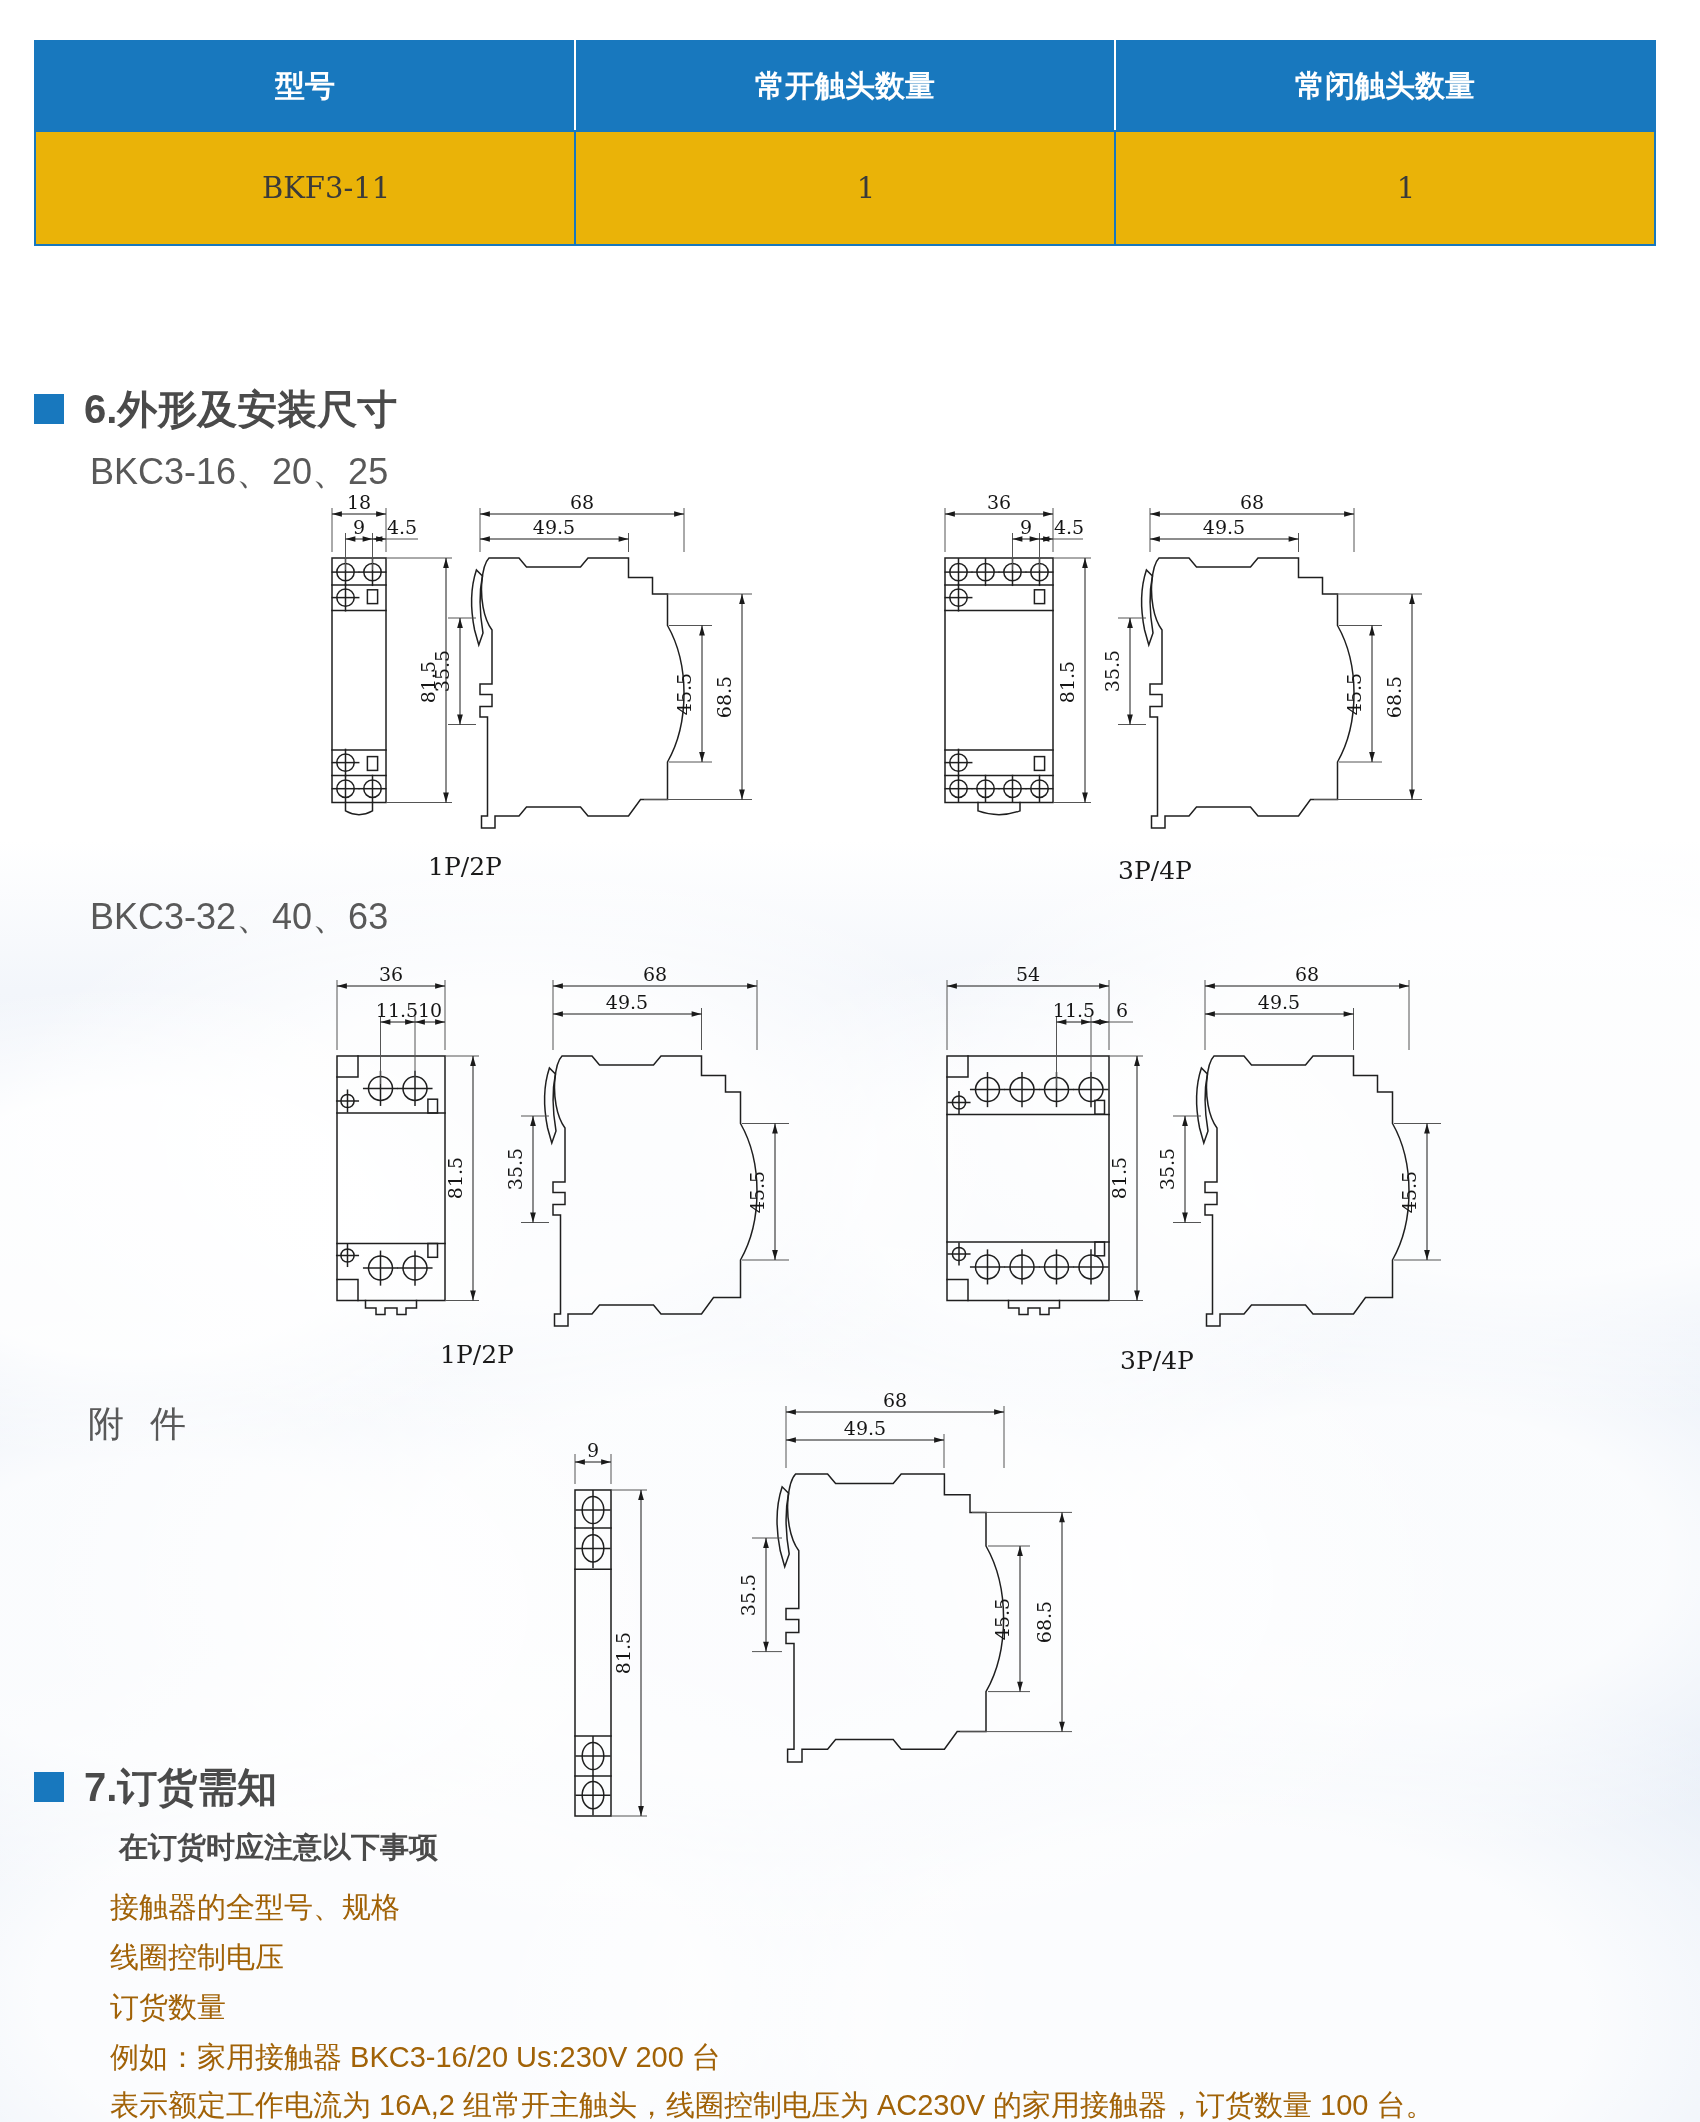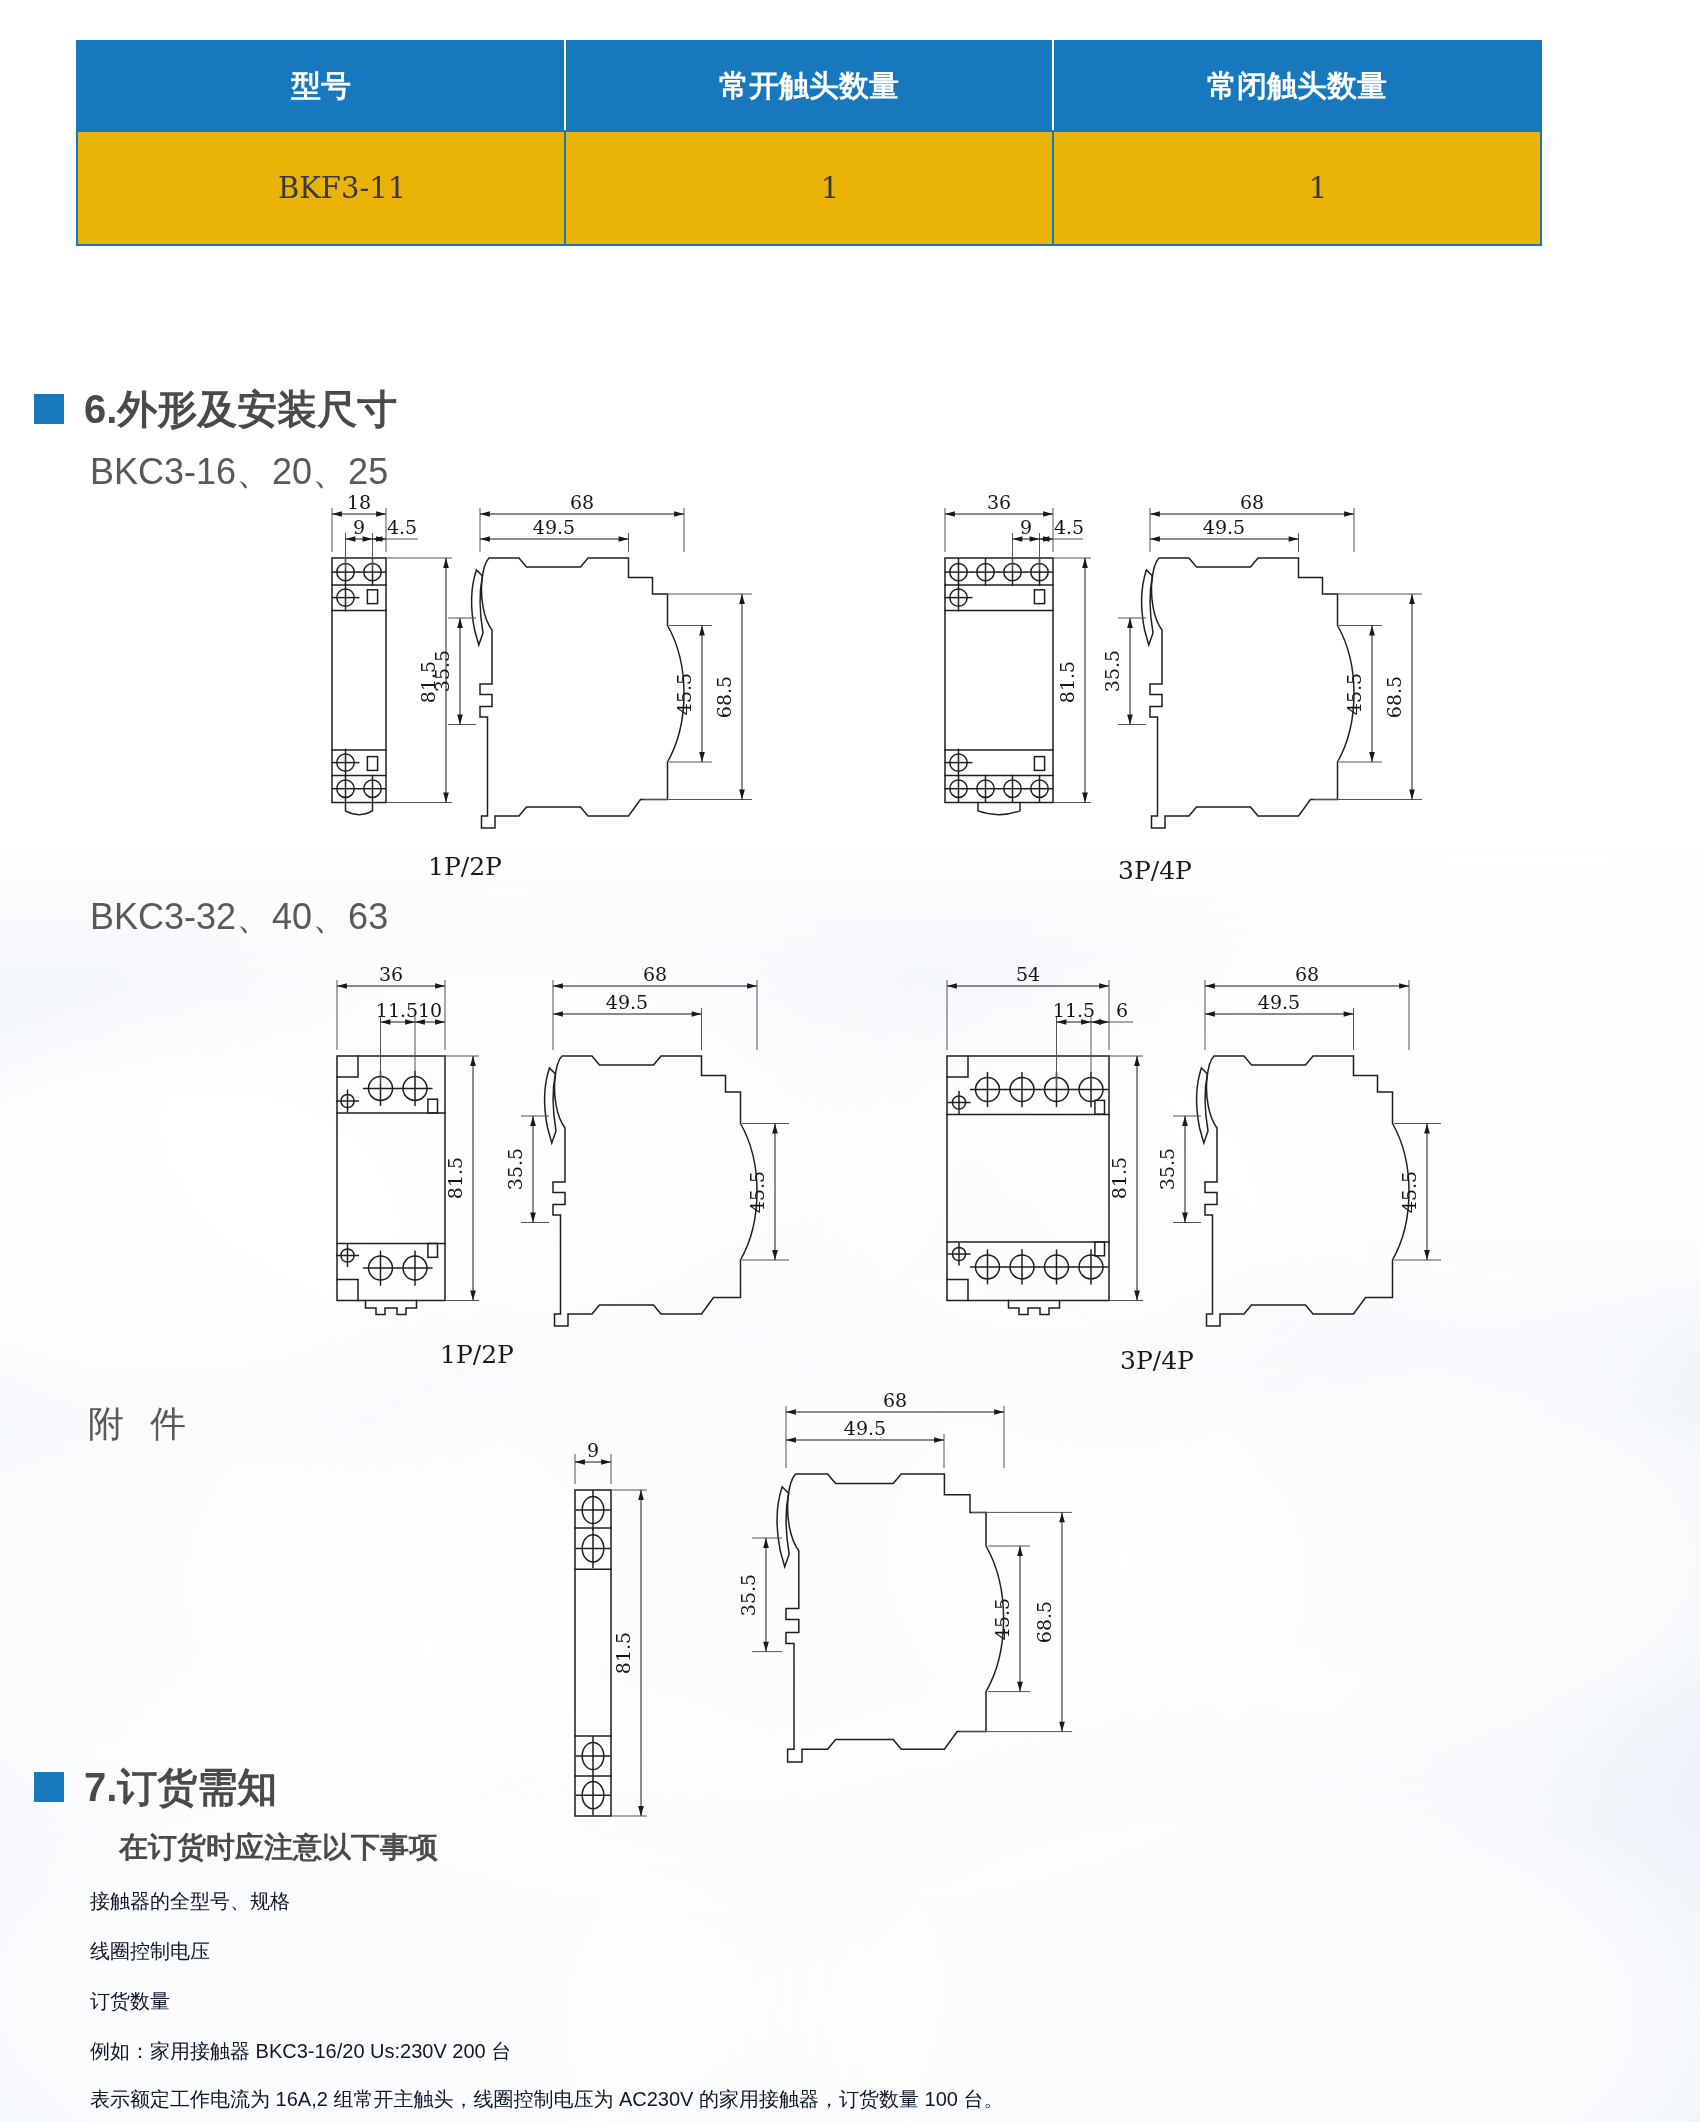--- a/index.html
+++ b/index.html
@@ -13,33 +13,33 @@
       radial-gradient(520px 300px at 30% 24%, rgba(255,255,255,.85) 50%, rgba(255,255,255,0) 100%),
       radial-gradient(380px 250px at 62% 28%, rgba(255,255,255,.8) 50%, rgba(255,255,255,0) 100%),
       radial-gradient(620px 330px at 90% 20%, rgba(255,255,255,.85) 55%, rgba(255,255,255,0) 100%),
       radial-gradient(520px 300px at 10% 60%, rgba(255,255,255,.8) 50%, rgba(255,255,255,0) 100%),
       radial-gradient(720px 380px at 45% 58%, rgba(255,255,255,.85) 50%, rgba(255,255,255,0) 100%),
       radial-gradient(540px 300px at 82% 56%, rgba(255,255,255,.8) 50%, rgba(255,255,255,0) 100%),
       radial-gradient(660px 360px at 22% 90%, rgba(255,255,255,.85) 50%, rgba(255,255,255,0) 100%),
       radial-gradient(720px 380px at 72% 92%, rgba(255,255,255,.85) 50%, rgba(255,255,255,0) 100%),
       linear-gradient(180deg,#ffffff 0px,#f3f6fb 150px,#e9eff8 430px,#e6edf7 100%);}
   
-  #spec-table{position:absolute;left:34px;top:40px;width:1466px;border-collapse:collapse;
-              table-layout:fixed;z-index:1;margin-left:42px;}
+  #spec-table{position:absolute;left:34px;top:40px;width:1622px;border-collapse:collapse;
+              table-layout:fixed;z-index:1;}
   #spec-table th{background:#1878BE;color:#fff;font-size:30px;font-weight:bold;
                  height:86px;border:2px solid #1878BE;border-right:2px solid #fff;}
   #spec-table th:last-child{border-right:2px solid #1878BE;}
   #spec-table td{background:#eab308;color:#3a3a3a;font-size:29px;text-align:center;
                  height:110px;border:2px solid #1878BE;
                  font-family:"DejaVu Serif","Liberation Serif",serif;padding-left:43px;}
   
   .sq{position:absolute;width:30px;height:30px;background:#1878BE;z-index:1;}
   .h2{position:absolute;font-size:40px;font-weight:bold;color:#4a4a4a;z-index:1;}
   .sub{position:absolute;font-size:36px;color:#595959;z-index:1;}
-  .body-line{position:absolute;font-size:20px;color:#0f172a;z-index:1;}
+  .body-line{position:absolute;font-size:29px;color:#a16207;z-index:1;margin-left:20px;}
   .body-bold{position:absolute;font-size:29px;font-weight:bold;color:#4a4a4a;z-index:1;margin-left:29px;}
   .pole-label{position:absolute;font-size:25px;color:#1a1a1a;z-index:1;
               font-family:"DejaVu Serif","Liberation Serif",serif;}
   
   svg.draw{position:absolute;z-index:1;overflow:visible;}
   .ln{stroke:#1f1f1f;fill:none;stroke-linejoin:miter;stroke-linecap:square;}
   .s3{stroke-width:.5;}
   .s32{stroke-width:.47;}
   .s4{stroke-width:.38;}
   .ext line{stroke:#555;stroke-width:1;}

